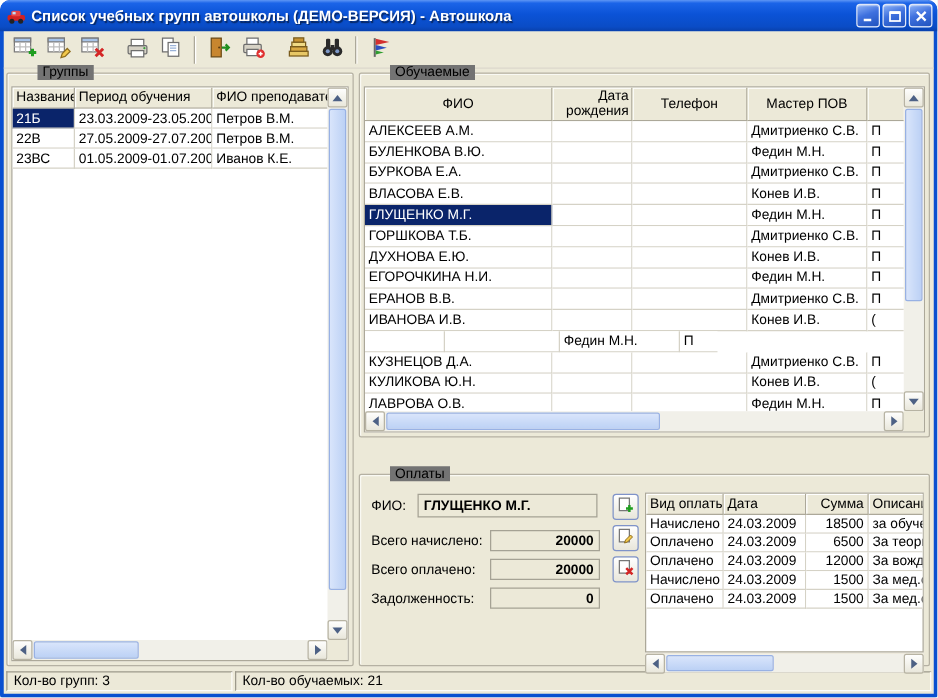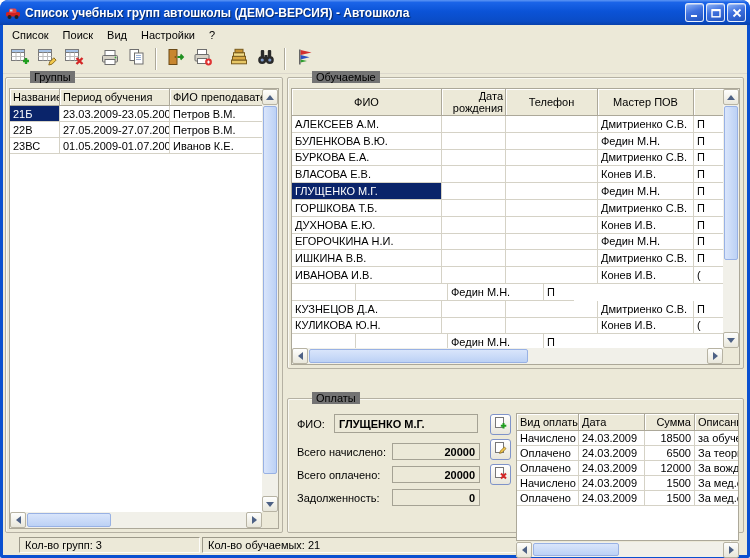--- a/index.html
+++ b/index.html
@@ -24,21 +24,21 @@
 
   .menubar { height:19px; display:flex; align-items:center; padding-left:2px; }
   .menu-item { padding:2px 7px; }
 
   .toolbar { height:30px; display:flex; align-items:center; padding-left:3px; border-bottom:1px solid #DCD8CC; }
   .tb-btn { width:27px; height:27px; background:transparent; border:1px solid transparent; display:flex; align-items:center; justify-content:center; padding:0; }
   .tb-sep { width:2px; height:22px; border-left:1px solid #ACA899; border-right:1px solid #fff; margin:0 5px; }
   .tb-gap { width:9px; }
 
   .main { flex:1; position:relative; }
-  .statusbar { height:20px; display:flex; gap:2px; padding:2px 16px; }
+  .statusbar { height:20px; display:flex; gap:2px; padding:2px 2px; }
   .status-cell { border:1px solid; border-color:#9C998A #FDFCF9 #FDFCF9 #9C998A; display:flex; align-items:center; padding:0 5px; white-space:nowrap; overflow:hidden; }
   .status-cell.s1 { width:181px; flex:0 0 auto; }
   .status-cell.s2 { flex:1; }
 
   
   .panel { position:absolute; border:1px solid #B5B1A3; border-radius:2px; box-shadow:inset 1px 1px 0 rgba(255,255,255,.7); }
   .panel-caption { position:absolute; top:-7px; left:24px; background:#737373; padding:0 4px; line-height:12px;text-align:center; }
 
   .panel.groups   { left:2px;   top:3px;   width:278px; bottom:2px; }
   .panel.students { left:284px; top:3px;   right:3px;   height:292px; }
@@ -140,33 +140,20 @@
       <span class="tbtn">
           <svg width="10" height="10" viewBox="0 0 10 10">
             <path d="M1.5 1.5 L8.5 8.5 M8.5 1.5 L1.5 8.5" stroke="#fff" stroke-width="1.8"></path>
           </svg>
         </span>
     </span>
   </div>
 
   <div class="client">
 
-    <div class="menubar">
-
-        <span class="menu-item">Список</span>
-
-        <span class="menu-item">Поиск</span>
-
-        <span class="menu-item">Вид</span>
-
-        <span class="menu-item">Настройки</span>
-
-        <span class="menu-item">?</span>
-
-    </div>
 
     <div class="toolbar">
       <button class="tb-btn">
           <span><svg width="20" height="20" viewBox="0 0 20 20">
               <rect x="1.5" y="2.5" width="13" height="11" fill="#fff" stroke="#7A7A7A"></rect>
               <rect x="1.5" y="2.5" width="13" height="3" fill="#A8C4E8" stroke="#7A7A7A"></rect>
               <path d="M6 5.5 V13.5 M10.5 5.5 V13.5 M1.5 9.5 H14.5" stroke="#BDBDBD"></path>
               <path d="M16 11 v6 M13 14 h6" stroke="#1F9E1F" stroke-width="2.4"></path>
             </svg></span>
         </button>
@@ -380,21 +367,21 @@
 
                 <div class="grid-row">
                   <div class="gc c-s0">ЕГОРОЧКИНА Н.И.</div>
                   <div class="gc c-s1"></div>
                   <div class="gc c-s2"></div>
                   <div class="gc c-s3">Федин М.Н.</div>
                   <div class="gc c-s4">П</div>
                 </div>
 
                 <div class="grid-row">
-                  <div class="gc c-s0">ИШКИНА В.В.</div>
+                  <div class="gc c-s0">ЕРАНОВ В.В.</div>
                   <div class="gc c-s1"></div>
                   <div class="gc c-s2"></div>
                   <div class="gc c-s3">Дмитриенко С.В.</div>
                   <div class="gc c-s4">П</div>
                 </div>
 
                 <div class="grid-row">
                   <div class="gc c-s0">ИВАНОВА И.В.</div>
                   <div class="gc c-s1"></div>
                   <div class="gc c-s2"></div>
@@ -419,20 +406,21 @@
 
                 <div class="grid-row">
                   <div class="gc c-s0">КУЛИКОВА Ю.Н.</div>
                   <div class="gc c-s1"></div>
                   <div class="gc c-s2"></div>
                   <div class="gc c-s3">Конев И.В.</div>
                   <div class="gc c-s4">(</div>
                 </div>
 
                 <div class="grid-row">
+                  <div class="gc c-s0">ЛАВРОВА О.В.</div>
                   <div class="gc c-s1"></div>
                   <div class="gc c-s2"></div>
                   <div class="gc c-s3">Федин М.Н.</div>
                   <div class="gc c-s4">П</div>
                 </div>
 
             </div>
           </div>
           <div class="scrollbar vsb">
             <div class="sb-btn">

